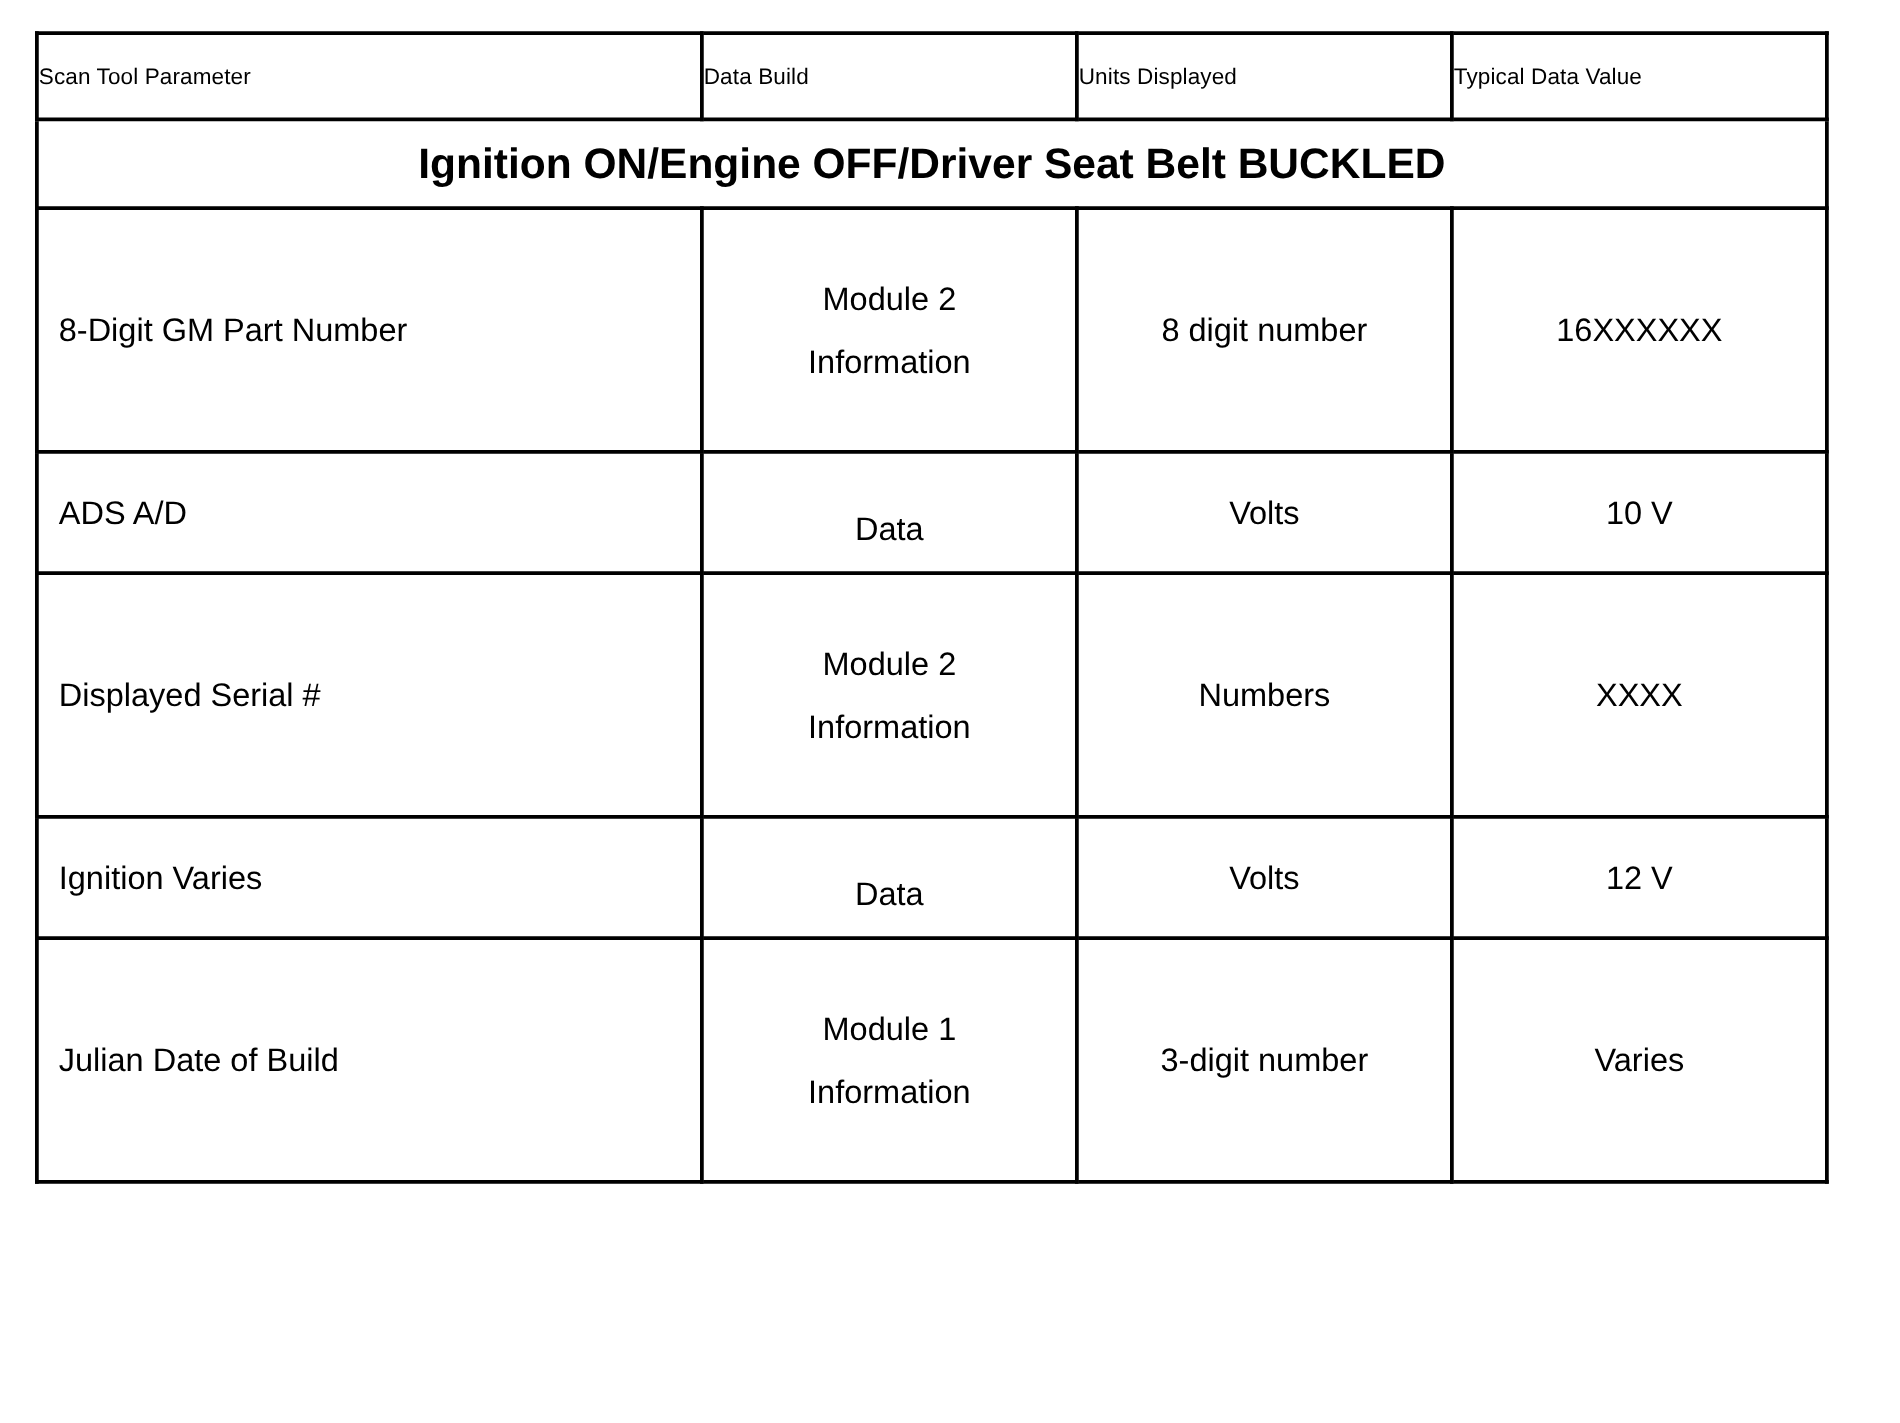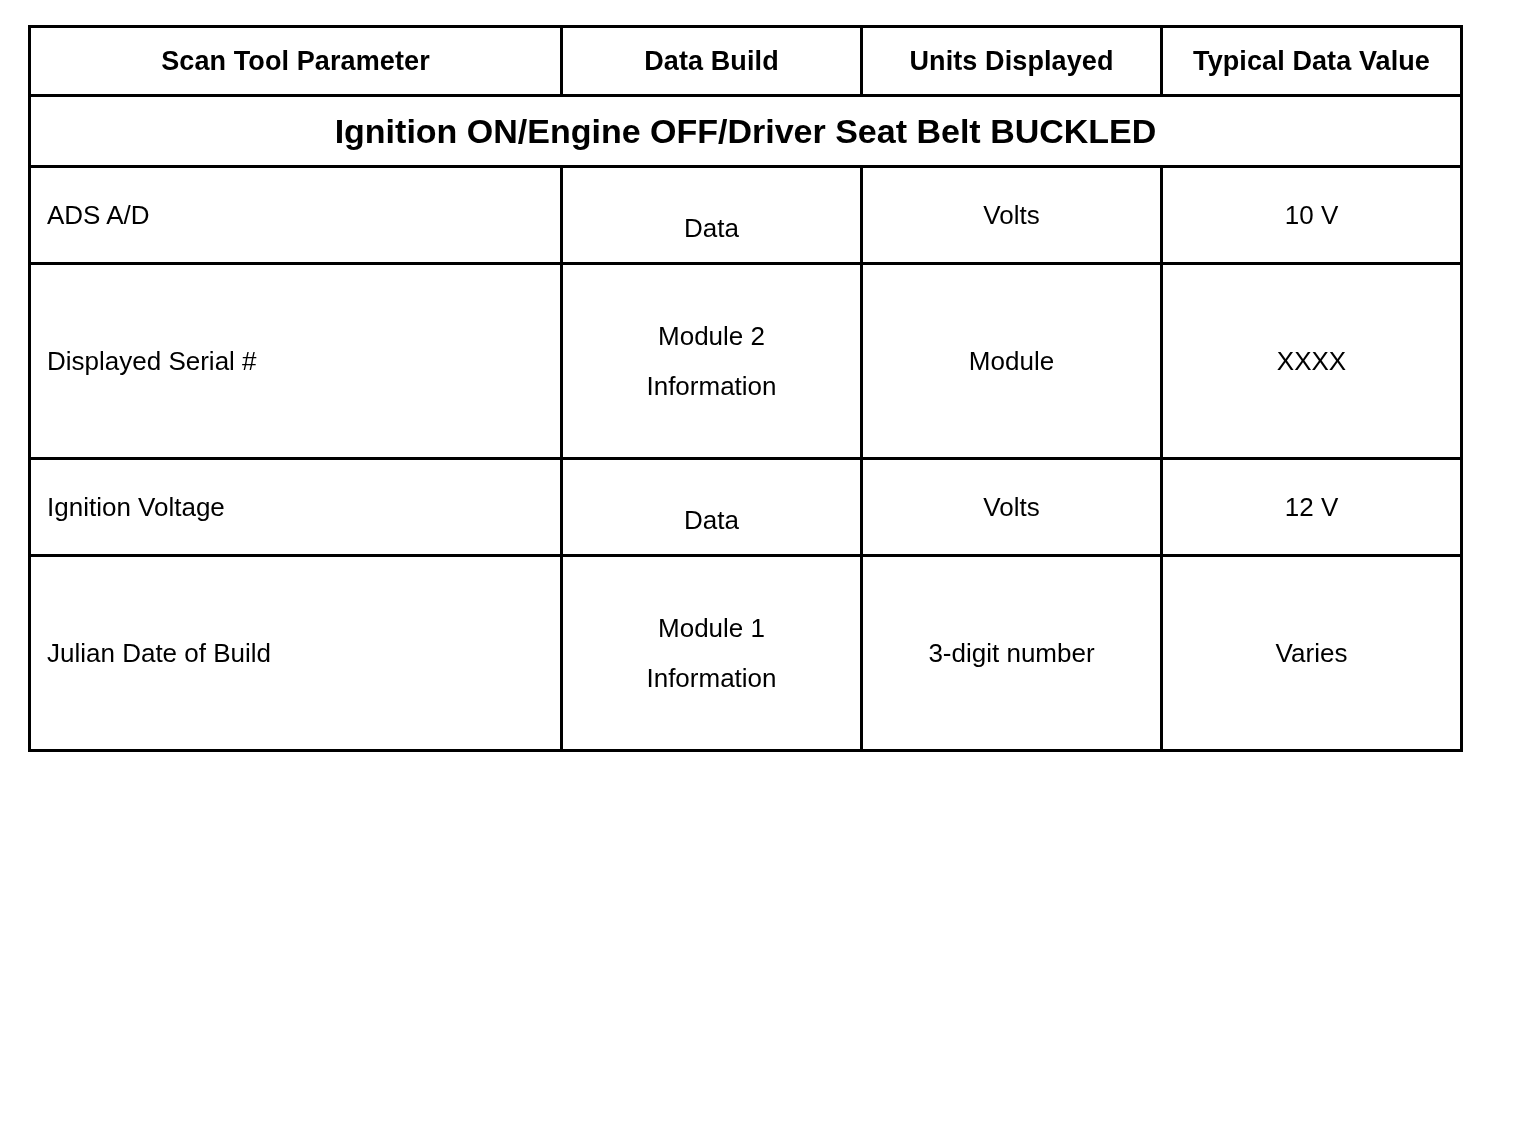--- a/index.html
+++ b/index.html
@@ -41,23 +41,23 @@
   .scan-table td {
     border: 3px solid #000000;
     padding: 0;
     vertical-align: middle;
     background: #ffffff;
   }
 
   
   tr.header-row th {
     height: 66px;
-    font-size: 27px;
-    font-weight: bold;
-    text-align: center;
+    font-size: 18px;
+    font-weight: normal;
+    text-align: left;
     letter-spacing: 0.1px;
   }
 
   
   tr.section-row td {
     height: 68px;
     font-size: 34px;
     font-weight: bold;
     text-align: center;
   }
@@ -111,45 +111,56 @@
         <th>Units Displayed</th>
         <th>Typical Data Value</th>
       </tr>
     </thead>
     <tbody>
 
       <tr class="section-row">
         <td colspan="4">Ignition ON/Engine OFF/Driver Seat Belt BUCKLED</td>
       </tr>
 
+      <tr class="data-row row-tall">
+        <td class="param-cell">8-Digit GM Part Number</td>
+        <td class="center-cell">
+          <span class="stack">
+            <span class="line1">Module 2</span>
+            <span class="line2">Information</span>
+          </span>
+        </td>
+        <td class="center-cell">8 digit number</td>
+        <td class="center-cell">16XXXXXX</td>
+      </tr>
 
       <tr class="data-row row-short">
         <td class="param-cell">ADS A/D</td>
         <td class="center-cell">
           <span class="oneline">Data</span>
         </td>
         <td class="center-cell">Volts</td>
         <td class="center-cell">10 V</td>
       </tr>
 
 
       <tr class="data-row row-tall">
         <td class="param-cell">Displayed Serial #</td>
         <td class="center-cell">
           <span class="stack">
             <span class="line1">Module 2</span>
             <span class="line2">Information</span>
           </span>
         </td>
-        <td class="center-cell">Module</td>
+        <td class="center-cell">Numbers</td>
         <td class="center-cell">XXXX</td>
       </tr>
 
       <tr class="data-row row-short">
-        <td class="param-cell">Ignition Voltage</td>
+        <td class="param-cell">Ignition Varies</td>
         <td class="center-cell">
           <span class="oneline">Data</span>
         </td>
         <td class="center-cell">Volts</td>
         <td class="center-cell">12 V</td>
       </tr>
 
       <tr class="data-row row-tall">
         <td class="param-cell">Julian Date of Build</td>
         <td class="center-cell">

